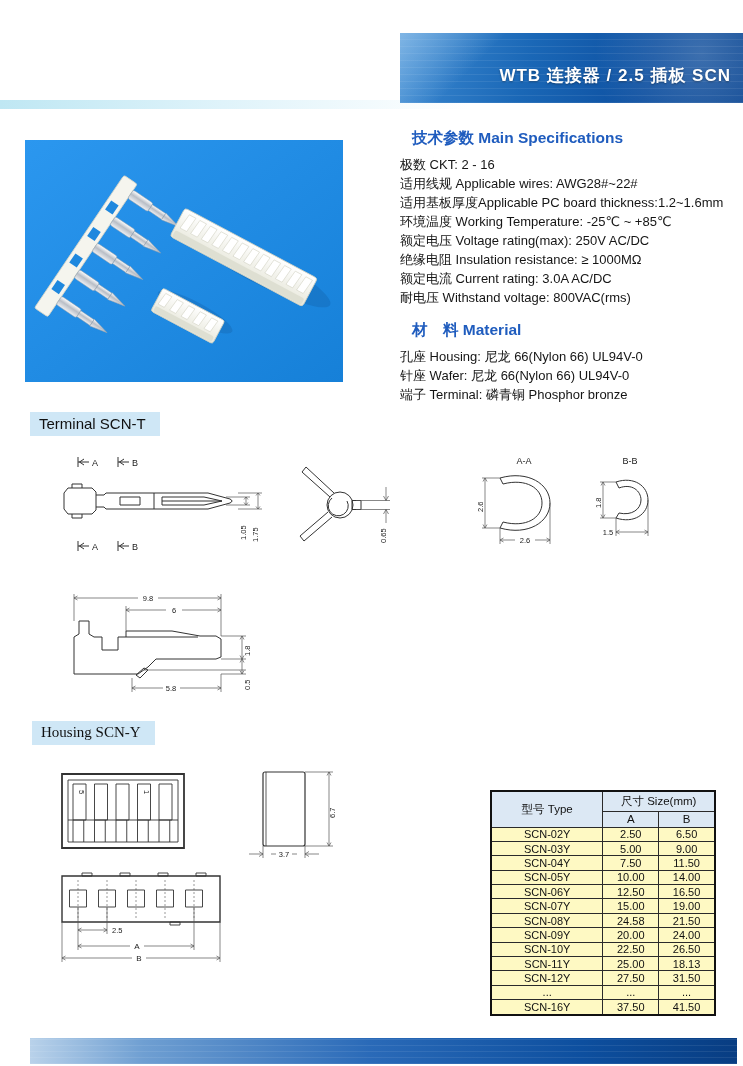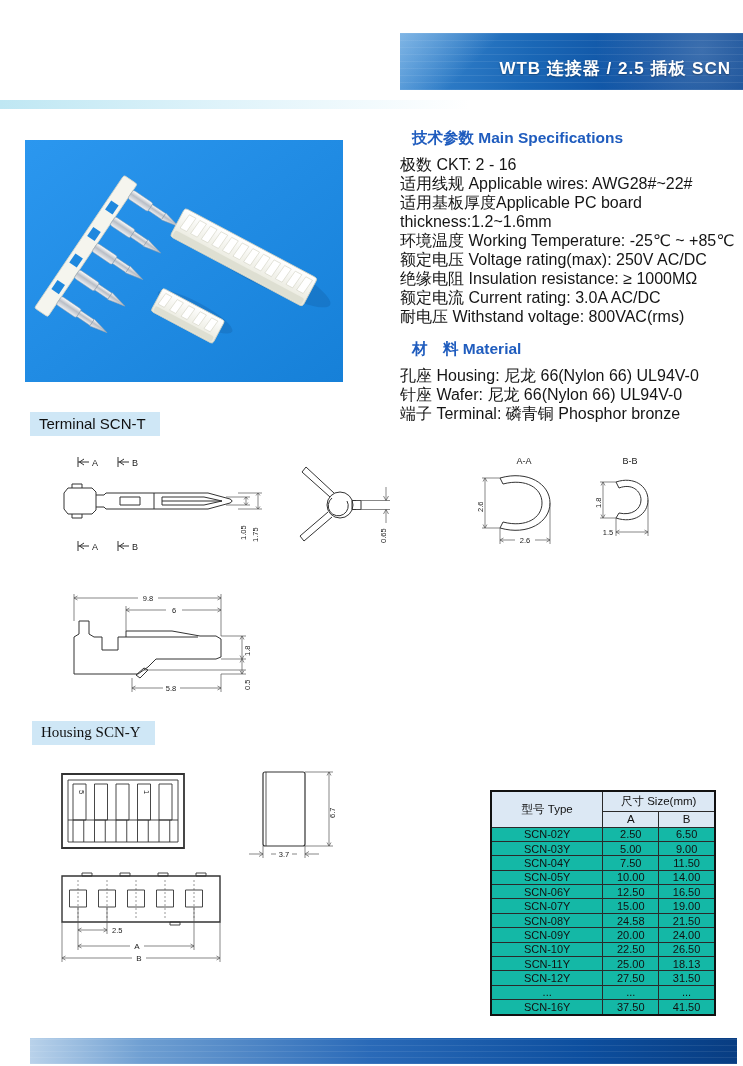--- a/index.html
+++ b/index.html
@@ -4,21 +4,21 @@
 <style>
   html,body{margin:0;padding:0;background:#ffffff;}
   .page{position:relative;width:743px;height:1066px;background:#ffffff;overflow:hidden;
         font-family:"Liberation Sans","DejaVu Sans",sans-serif;color:#1a1a1a;}
 
   
   .top-streak{position:absolute;left:0;top:100px;width:495px;height:9px;
     background:linear-gradient(90deg,#bfe7f3 0%,#dff3fa 45%,rgba(255,255,255,0) 95%);}
 
   
-  .banner{position:absolute;left:400px;top:33px;width:343px;height:57px;
+  .banner{position:absolute;left:400px;top:33px;width:343px;height:70px;
     background:
       radial-gradient(circle at 88% 30%, rgba(255,255,255,0.20) 0, transparent 35%),
       linear-gradient(135deg, rgba(185,218,245,0.55) 0%, transparent 26%),
       repeating-linear-gradient(0deg, rgba(255,255,255,0.08) 0 1px, transparent 1px 7px),
       linear-gradient(105deg,#3c8ad2 0%,#1a67b6 38%,#0d4fa0 72%,#0a4693 100%);
     display:flex;align-items:center;justify-content:flex-end;
     padding-right:12px;box-sizing:border-box;}
   .banner span{color:#ffffff;font-size:17px;font-weight:bold;letter-spacing:1px;
     padding-top:14px;text-shadow:0 1px 2px rgba(0,0,0,0.35);}
 
@@ -29,36 +29,36 @@
       linear-gradient(90deg,#b9d2ea 0%,#6f9fd2 16%,#2a6ab8 48%,#0d4f9f 78%,#083d82 100%);}
 
   
   .photo{position:absolute;left:25px;top:140px;width:318px;height:242px;}
   .photo svg{display:block;}
 
   
   .specs{position:absolute;left:400px;top:128px;width:343px;}
   .sec-title{color:#1f5cbe;font-size:15.5px;font-weight:bold;margin:0 0 6px 12px;}
   .sec-title.mt{margin-top:13px;}
-  .spec-line{font-size:16px;line-height:19px;color:#151515;}
+  .spec-line{font-size:13px;line-height:19px;color:#151515;}
 
   
   .part-label{position:absolute;display:inline-block;background:#cfe7f6;
     padding:3px 14px 4px 9px;font-size:15px;color:#111;text-align:right;}
   .label-terminal{left:30px;top:412px;}
   .label-housing{left:32px;top:721px;font-family:Liberation Serif, serif;}
 
   
   .draw{position:absolute;}
   .draw path,.draw rect,.draw line,.draw polyline{vector-effect:non-scaling-stroke;}
   svg text{font-family:"Liberation Sans","DejaVu Sans",sans-serif;fill:#1a1a1a;}
 
   
   .size-table{position:absolute;left:490px;top:790px;width:226px;border-collapse:collapse;
-    font-size:11px;color:#111;background:#14b8a6;border:2px solid #111;}
+    font-size:11px;color:#111;background:#fef9c3;border:2px solid #111;}
   .size-table td{border:1px solid #2a2a2a;text-align:center;padding:0;}
   .size-table .hdr{background:#dce8f4;font-size:11.5px;}
   .size-table .h1{height:20px;}
   .size-table .h2{height:16px;}
   .size-table .dr td{height:13.4px;}
   .size-table .col-type{width:114px;}
   .size-table .col-a,.size-table .col-b{width:56px;}
 </style>
 </head>
 <body>

